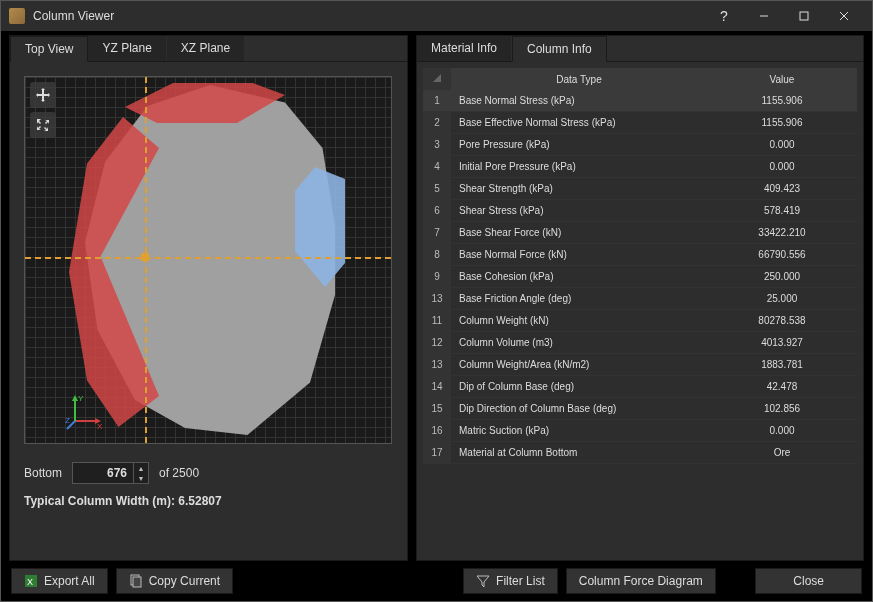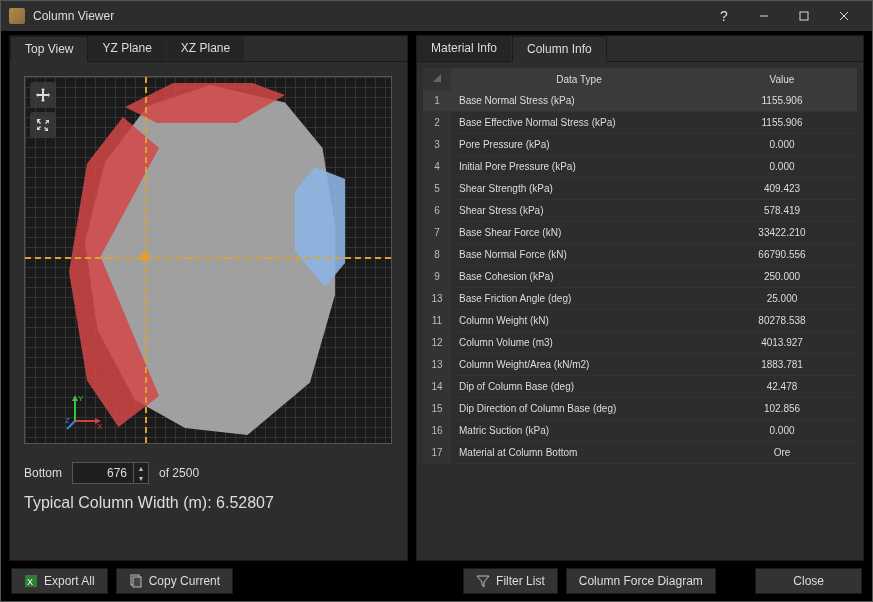--- a/index.html
+++ b/index.html
@@ -34,24 +34,24 @@
     clip-path: polygon(40% 0%, 100% 10%, 100% 80%, 60% 100%, 0% 70%, 0% 20%); }
   .crosshair-v { position:absolute; left:120px; top:0; width:0; height:100%; border-left: 2px dashed #e0a030; }
   .crosshair-h { position:absolute; top:180px; left:0; height:0; width:100%; border-top: 2px dashed #e0a030; }
   .crosshair-center { position:absolute; left:116px; top:176px; width:8px; height:8px; background:#e0a030; }
   .vp-tools { position:absolute; left:5px; top:5px; display:flex; flex-direction:column; gap:4px; }
   .vp-tool { width:26px; height:26px; background: rgba(60,60,60,0.8); border-radius:3px; display:flex; align-items:center; justify-content:center; color:#ddd; cursor:pointer; font-size:14px;}
   .axis-gizmo { position:absolute; left:40px; bottom:12px; width:40px; height:40px; }
   .axis-gizmo svg { width:100%; height:100%; }
   .col-row { display:flex; align-items:center; padding: 4px 14px 0 14px; gap: 10px; font-size:12px; }
   .spin { display:flex; align-items:center; border:1px solid #555; background:#1f1f1f; height:22px; }
-  .spin input { width:60px; background:transparent; border:none; color:#ddd; text-align:right; padding:0 6px; font-size:12px; outline:none;}
+  .spin input { width:60px; background:transparent; border:none; color:#ddd; text-align:right; padding:0 6px; font-size:12px; outline:none;font-weight:bold;}
   .spin .arrows { display:flex; flex-direction:column; border-left:1px solid #555; }
   .spin .arrows span { width:14px; height:10px; display:flex; align-items:center; justify-content:center; font-size:7px; cursor:pointer; color:#bbb;}
-  .typical { padding: 10px 14px 14px 14px; font-size:16px; color:#ddd; }
+  .typical { padding: 10px 14px 14px 14px; font-size:12px; color:#ddd;font-weight:bold; }
   .table-wrap { flex:1; overflow:auto; margin: 6px; position:relative; }
   table { width:100%; border-collapse: collapse; font-size:10px; }
   th { background:#3a3a3a; color:#ddd; font-weight:normal; padding:5px 8px; position:sticky; top:0; }
   th.rownum-h { width:28px; background:#333;}
   td { padding:5px 8px; border-bottom:1px solid #333; }
   td.rownum { background:#333; color:#bbb; text-align:center; width:28px; }
   td.val { text-align:center; }
   tr.sel td { background:#3a3a3a; }
   tr.sel td.rownum { background:#3a3a3a; }
   .footer { height:40px; display:flex; align-items:center; padding: 0 10px; gap: 8px; }

